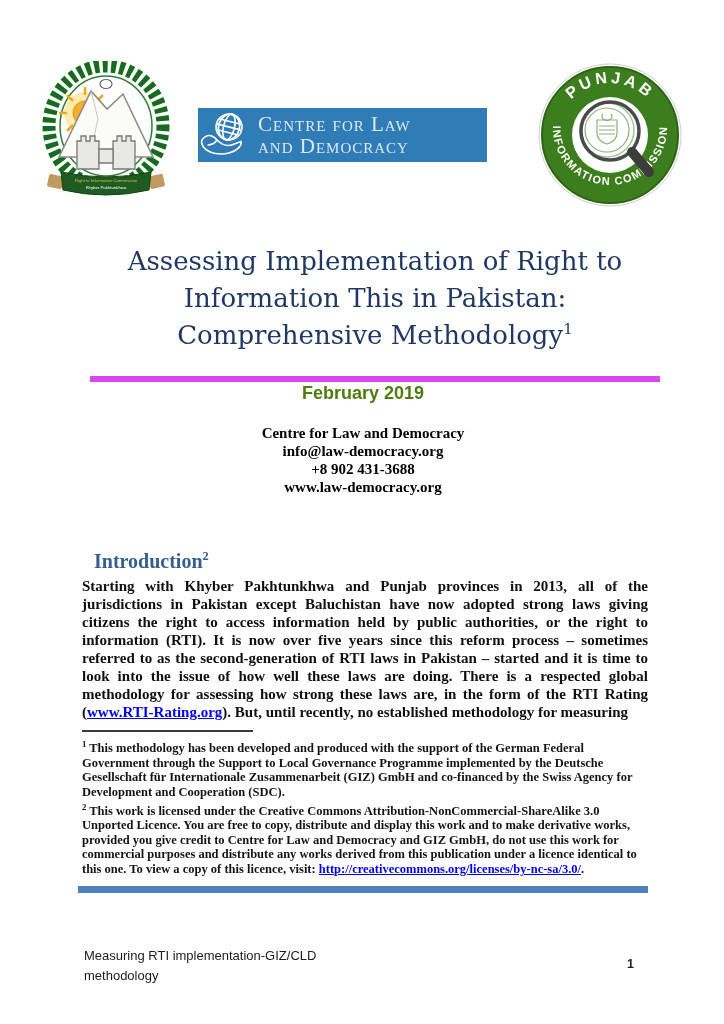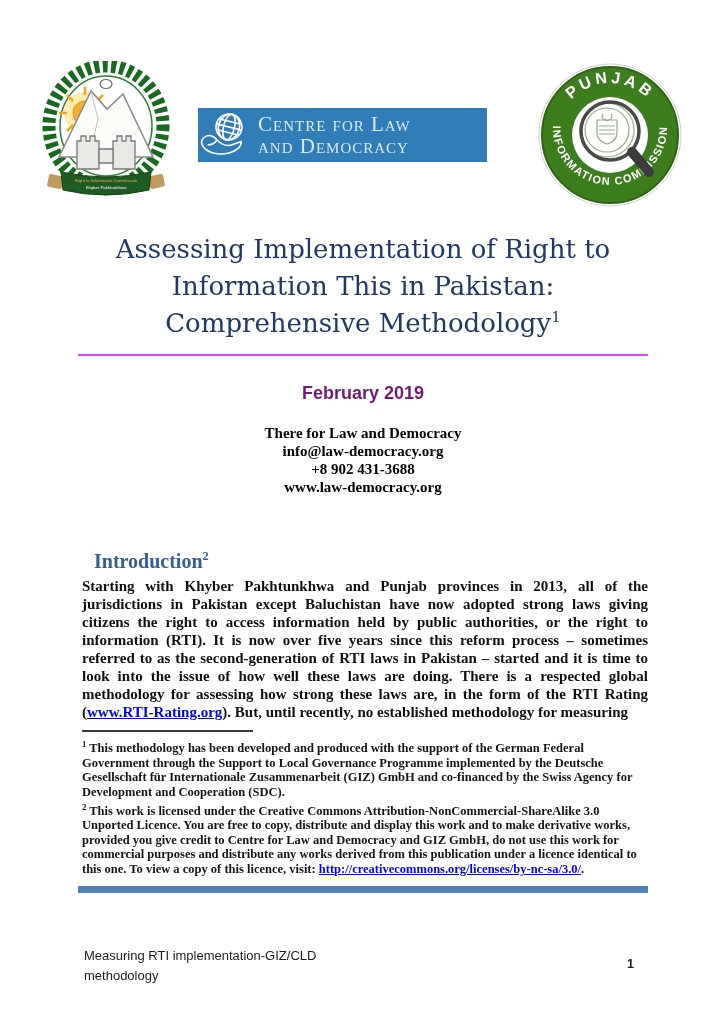--- a/index.html
+++ b/index.html
@@ -10,30 +10,30 @@
   .logos{position:absolute;top:60px;left:0;width:724px;height:152px;}
   .logo-kp{position:absolute;left:35px;top:1px;}
   .logo-cld{position:absolute;left:198px;top:48px;width:289px;height:54px;
             background:var(--cld-blue,#2F7CB6);display:flex;align-items:center;box-sizing:border-box;padding-left:0;}
   .cld-text{font-family:"Liberation Serif",serif;font-variant:small-caps;color:#DDEBF7;
             font-size:21px;line-height:22px;letter-spacing:1px;margin-left:6px;white-space:nowrap;}
   .cld-text span{display:block;}
   .logo-punjab{position:absolute;left:537px;top:2px;}
 
   
-  .doc-title{position:absolute;top:231px;left:78px;width:570px;margin:0;text-align:center;
+  .doc-title{position:absolute;top:231px;left:78px;width:570px;margin:12px;text-align:center;
              font-family:"DejaVu Serif",serif;font-weight:normal;font-size:26px;line-height:37px;
-             color:var(--title-color,#1F3864);padding-bottom:12px;
-             border-bottom:2px solid #d946ef;}
+             color:var(--title-color,#1F3864);padding-bottom:22px;
+             border-bottom:6px solid #d946ef;}
   .doc-title .t-line{display:block;}
   .doc-title sup{font-size:58%;line-height:0;}
 
   
   .date{position:absolute;top:383px;left:78px;width:570px;margin:0;text-align:center;
-        font-family:"Liberation Sans",sans-serif;font-weight:bold;font-size:18px;color:#701a75;}
+        font-family:"Liberation Sans",sans-serif;font-weight:bold;font-size:18px;color:#4d7c0f;}
   .contact{position:absolute;top:424px;left:78px;width:570px;text-align:center;
            font-weight:bold;font-size:15px;line-height:18px;color:#000;}
   .contact p{margin:0;}
 
   
   .intro-heading{position:absolute;top:537px;left:82px;margin:12px;font-size:20px;font-weight:bold;
                  color:var(--heading-color,#365F91);}
   .intro-heading sup{font-size:62%;}
   .body-para{position:absolute;top:577px;left:82px;width:566px;margin:0;
              font-weight:bold;font-size:15px;line-height:18px;text-align:justify;color:#101010;}
@@ -164,21 +164,21 @@
 
   <h1 class="doc-title">
     <span class="t-line">Assessing Implementation of Right to</span>
     <span class="t-line">Information This in Pakistan:</span>
     <span class="t-line"><span>Comprehensive Methodology</span><sup>1</sup></span>
   </h1>
 
   <p class="date">February 2019</p>
 
   <div class="contact">
-    <p>There for Law and Democracy</p>
+    <p>Centre for Law and Democracy</p>
     <p>info@law-democracy.org</p>
     <p>+8 902 431-3688</p>
     <p>www.law-democracy.org</p>
   </div>
 
   <h2 class="intro-heading"><span>Introduction</span><sup>2</sup></h2>
 
   <p class="body-para"><span>Starting with Khyber Pakhtunkhwa and Punjab provinces in 2013, all of the jurisdictions in Pakistan except Baluchistan have now adopted strong laws giving citizens the right to access information held by public authorities, or the right to information (RTI). It is now over five years since this reform process – sometimes referred to as the second-generation of RTI laws in Pakistan – started and it is time to look into the issue of how well these laws are doing. There is a respected global methodology for assessing how strong these laws are, in the form of the RTI Rating (</span><a class="link" href="#">www.RTI-Rating.org</a><span>). But, until recently, no established methodology for measuring</span></p>
 
   <div class="fn-sep"></div>

